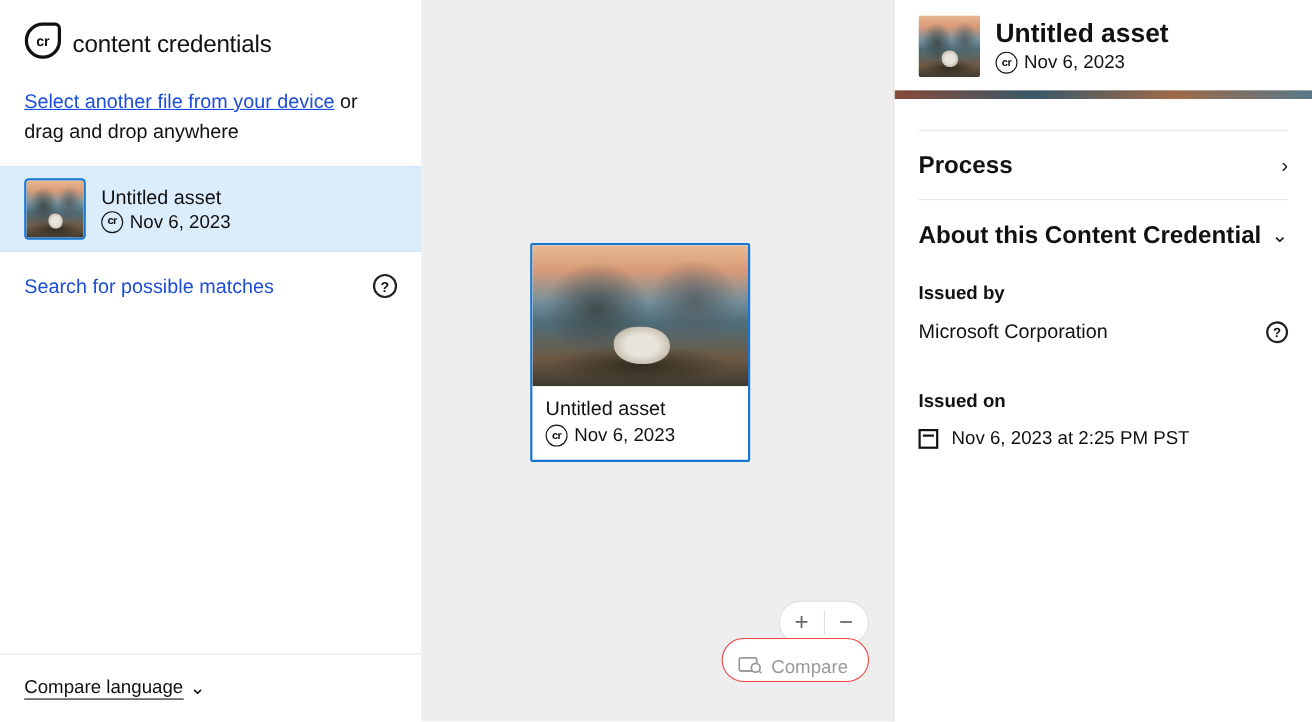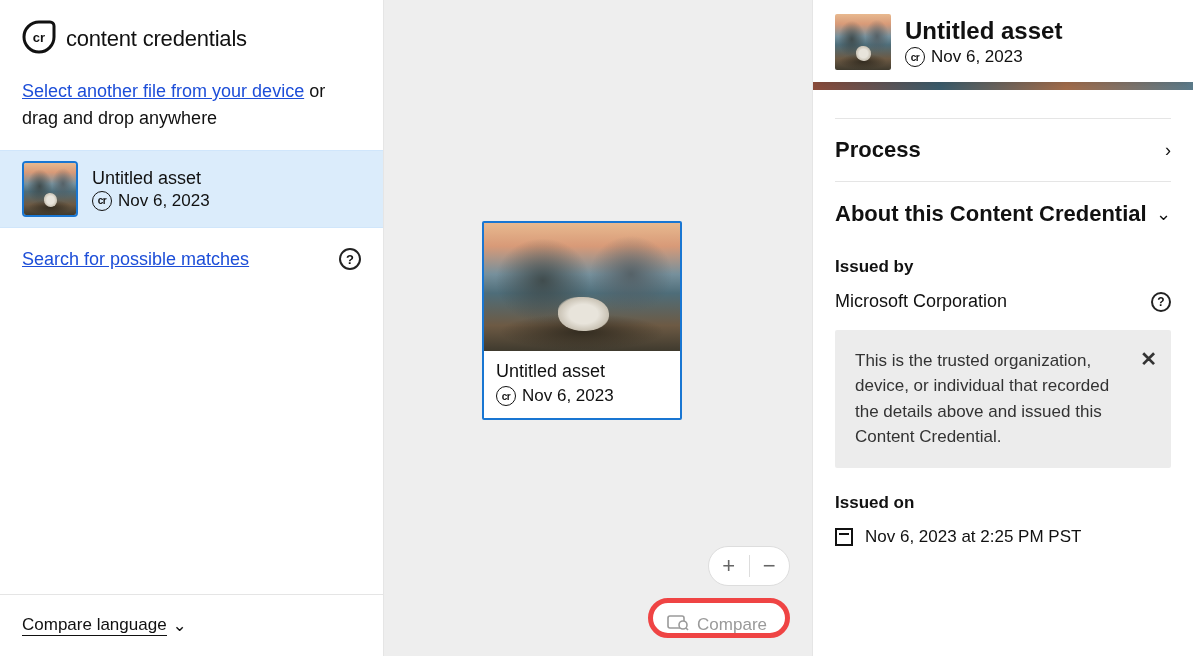--- a/index.html
+++ b/index.html
@@ -10,37 +10,37 @@
   .sidebar { width: 384px; flex-shrink: 0; border-right: 1px solid #e5e5e5; display: flex; flex-direction: column; background:#fff; }
   .brand { display:flex; align-items:center; gap:10px; padding: 20px 22px 10px 22px; }
   .brand-text { font-size: 22px; font-weight: 400; letter-spacing: -0.2px; }
   .upload-text { padding: 10px 22px 18px 22px; font-size: 18px; line-height: 1.5; }
   .link { color: #1d4ed8; text-decoration: underline; cursor: pointer; }
   .asset-item { display:flex; align-items:center; gap:14px; padding: 10px 22px; background:#dbecfb; border-top:1px solid #d0e6fb; border-bottom:1px solid #d0e6fb; }
   .thumb { width:56px; height:56px; border:2px solid #1976d2; border-radius:4px; overflow:hidden; flex-shrink:0; }
   .asset-title { font-size: 18px; font-weight: 400; margin-bottom:2px; }
   .asset-meta { display:flex; align-items:center; gap:6px; font-size:17px; }
   .search-row { display:flex; align-items:center; justify-content:space-between; padding: 20px 22px; }
-  .search-link { color:#1d4ed8; text-decoration: underline; font-size:18px; cursor:pointer; }
+  .search-link { color:#1d4ed8; font-size:18px; cursor:pointer; }
   .help-circle { width:22px; height:22px; border:2px solid #222; border-radius:50%; display:flex; align-items:center; justify-content:center; font-size:13px; font-weight:700; }
   .sidebar-spacer { flex:1; }
   .lang-row { padding: 20px 22px; border-top:1px solid #e5e5e5; display:flex; align-items:center; gap:6px; font-size:17px; }
   .underline { border-bottom: 1px solid #111; }
 
   
   .canvas { flex:1; background:#eeeeee; position:relative; border-right:1px solid #e5e5e5; }
   .card { position:absolute; left:98px; top:221px; width:200px; border:2px solid #1976d2; background:#fff; border-radius:2px; overflow:hidden; }
   .card-img { width:100%; height:128px; display:block; }
   .card-body { padding:10px 12px 12px 12px; }
   .card-title { font-size:18px; margin-bottom:4px; }
   .card-meta { display:flex; align-items:center; gap:6px; font-size:17px; }
   .zoom-pill { position:absolute; right:22px; bottom:70px; width:82px; height:40px; background:#fff; border:1px solid #ddd; border-radius:20px; display:flex; align-items:center; justify-content:center; gap:0; }
   .zoom-btn { width:40px; text-align:center; font-size:22px; color:#666; cursor:pointer; user-select:none; }
   .zoom-div { width:1px; height:22px; background:#ddd; }
-  .compare-pill { position:absolute; right:22px; bottom:18px; height:40px; padding:13px 18px 0 14px; background:#fff; border:5px solid #ef4444; border-radius:20px; display:flex; align-items:center; gap:8px; color:#9a9a9a; font-size:17px; }
+  .compare-pill { position:absolute; right:22px; bottom:36px; height:40px; padding:13px 18px 0 14px; background:#fff; border:1px solid #ef4444; border-radius:20px; display:flex; align-items:center; gap:8px; color:#9a9a9a; font-size:17px; }
 
   
   .details { width: 380px; flex-shrink:0; background:#fff; display:flex; flex-direction:column; overflow:hidden; }
   .details-header { display:flex; align-items:center; gap:14px; padding: 14px 22px 12px 22px; box-shadow: 0 4px 6px -4px rgba(0,0,0,0.15); position:relative; z-index:2; }
   .dh-thumb { width:56px; height:56px; border-radius:2px; overflow:hidden; }
   .dh-title { font-size:24px; font-weight:700; margin-bottom:2px; }
   .dh-meta { display:flex; align-items:center; gap:6px; font-size:17px; }
   .details-body { padding: 0 22px; overflow-y:auto; }
   .bigimg-strip { height:8px; margin:0 -22px 28px -22px; background: linear-gradient(90deg,#8a4b3a,#3a5a6a,#a06b4a,#5a7a8a); }
   .section-row { display:flex; align-items:center; justify-content:space-between; padding:18px 0; border-top:1px solid #e5e5e5; cursor:pointer; }
@@ -173,24 +173,20 @@
         <div class="section-title multiline">About this Content Credential</div>
         <div class="chev">⌄</div>
       </div>
 
       <div class="sub-label">Issued by</div>
       <div class="issuer-row">
         <span>Microsoft Corporation</span>
         <span class="help-circle" style="width:20px;height:20px;font-size:12px;">?</span>
       </div>
 
-      <div class="info-box">
-        <span>This is the trusted organization, device, or individual that recorded the details above and issued this Content Credential.</span>
-        <span class="info-close">✕</span>
-      </div>
 
       <div class="issued-on-label">Issued on</div>
       <div class="issued-on-row">
         <span class="cal-icon"></span>
         <span>Nov 6, 2023 at 2:25 PM PST</span>
       </div>
     </div>
   </section>
 
 </div>

